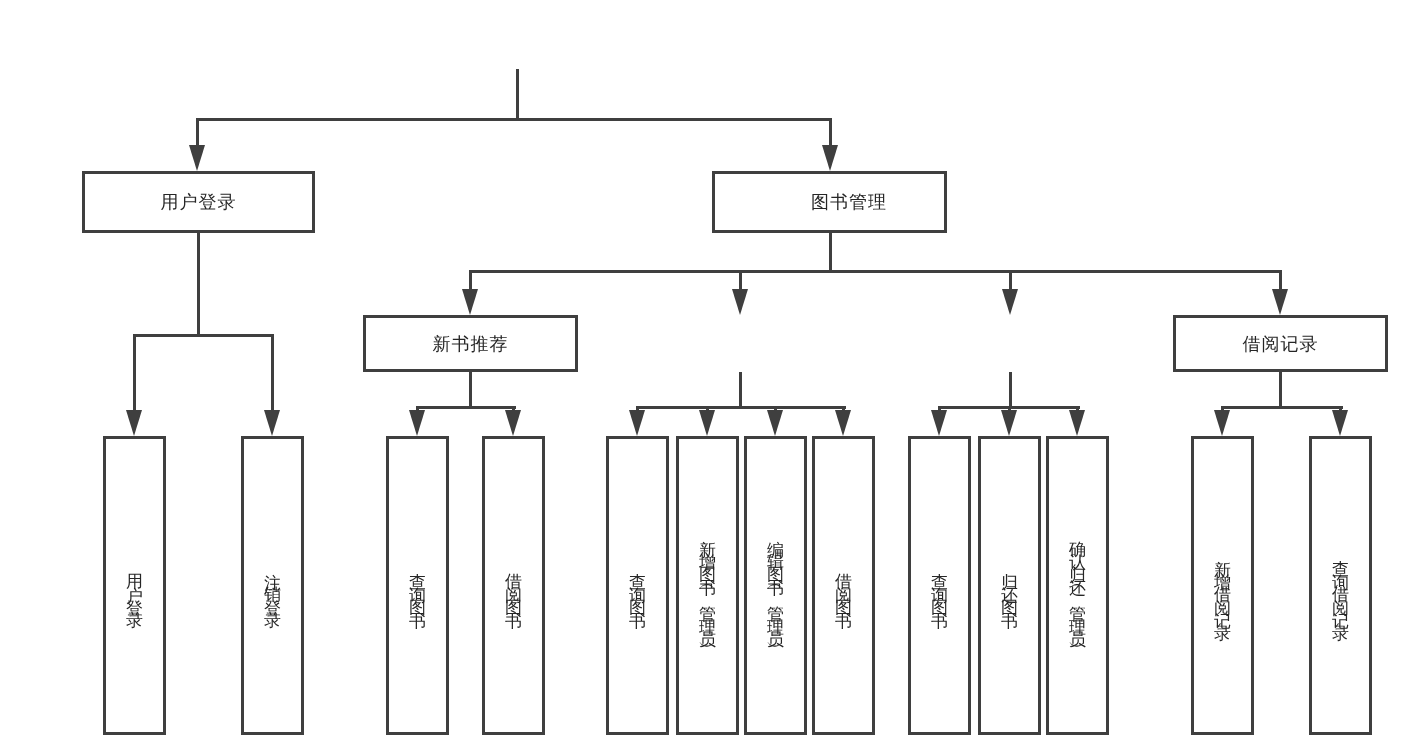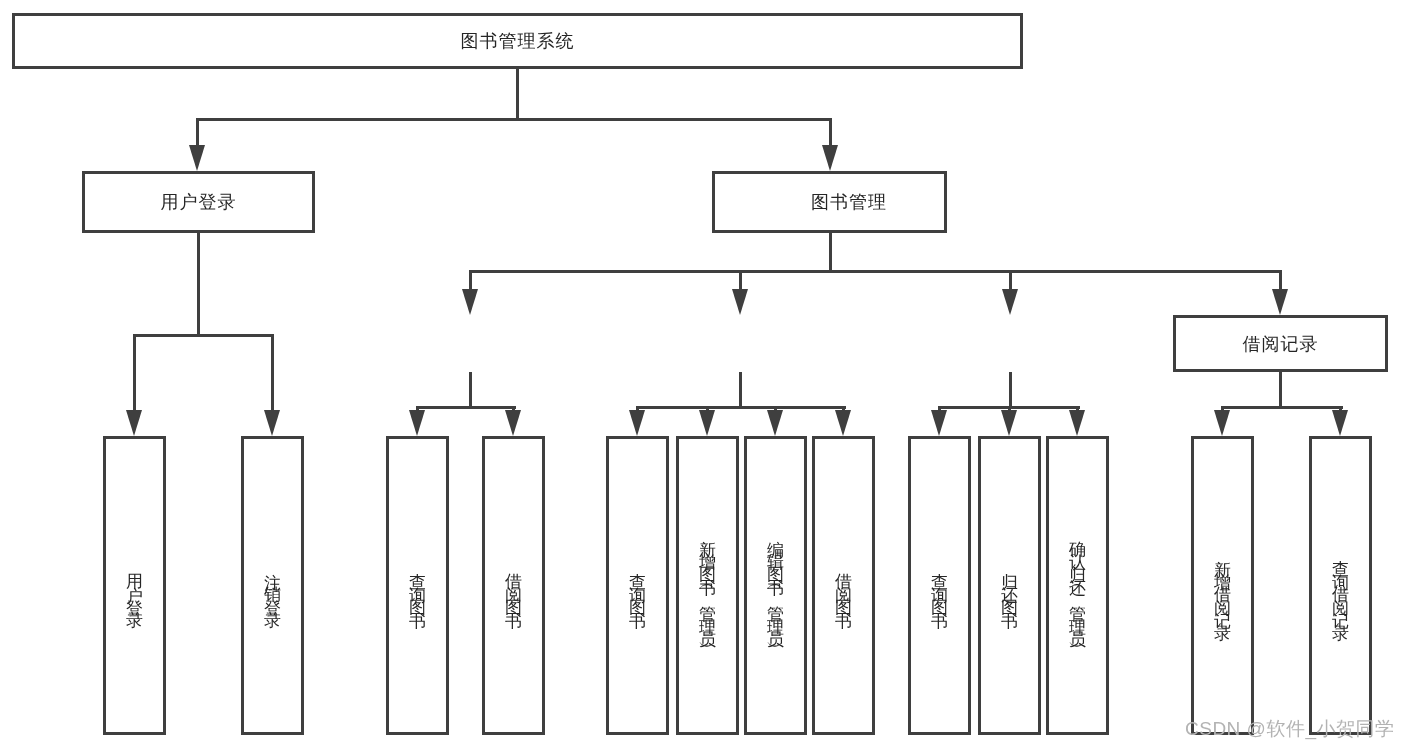--- a/index.html
+++ b/index.html
@@ -28,31 +28,31 @@
   .watermark{
     position:absolute;left:1185px;top:716px;font-size:19px;color:#b3b3b3;
     letter-spacing:0.5px;white-space:nowrap;z-index:5;
   }
 </style>
 </head>
 <body>
 
 <div class="canvas">
 
-  <div class="box" style="left:12px;top:13px;width:1011px;height:56px;">
-    <span class="node-label">图书管理系统</span>
-  </div>
 
   <div class="box" style="left:82px;top:171px;width:233px;height:62px;">
     <span class="node-label">用户登录</span>
   </div>
   <div class="box" style="left:712px;top:171px;width:235px;height:62px;padding-left:39px;">
     <span class="node-label">图书管理</span>
   </div>
 
+  <div class="box" style="left:363px;top:315px;width:215px;height:57px;">
+    <span class="node-label">新书推荐</span>
+  </div>
   <div class="box" style="left:1173px;top:315px;width:215px;height:57px;">
     <span class="node-label">借阅记录</span>
   </div>
 
   <div class="box leaf" style="left:103px;">
     <span class="leaf-label">用户登录</span>
   </div>
   <div class="box leaf" style="left:241px;">
     <span class="leaf-label">注销登录</span>
   </div>
@@ -147,15 +147,14 @@
   <div class="ar" style="left:1001px;top:410px;"></div>
   <div class="vl" style="left:1076px;top:406px;height:8px;"></div>
   <div class="ar" style="left:1069px;top:410px;"></div>
 
   <div class="hl" style="left:1221px;top:406px;width:122px;"></div>
   <div class="vl" style="left:1221px;top:406px;height:8px;"></div>
   <div class="ar" style="left:1214px;top:410px;"></div>
   <div class="vl" style="left:1339px;top:406px;height:8px;"></div>
   <div class="ar" style="left:1332px;top:410px;"></div>
 
-  <div class="watermark">CSDN @软件_小贺同学</div>
 
 </div>
 
 </body></html>

